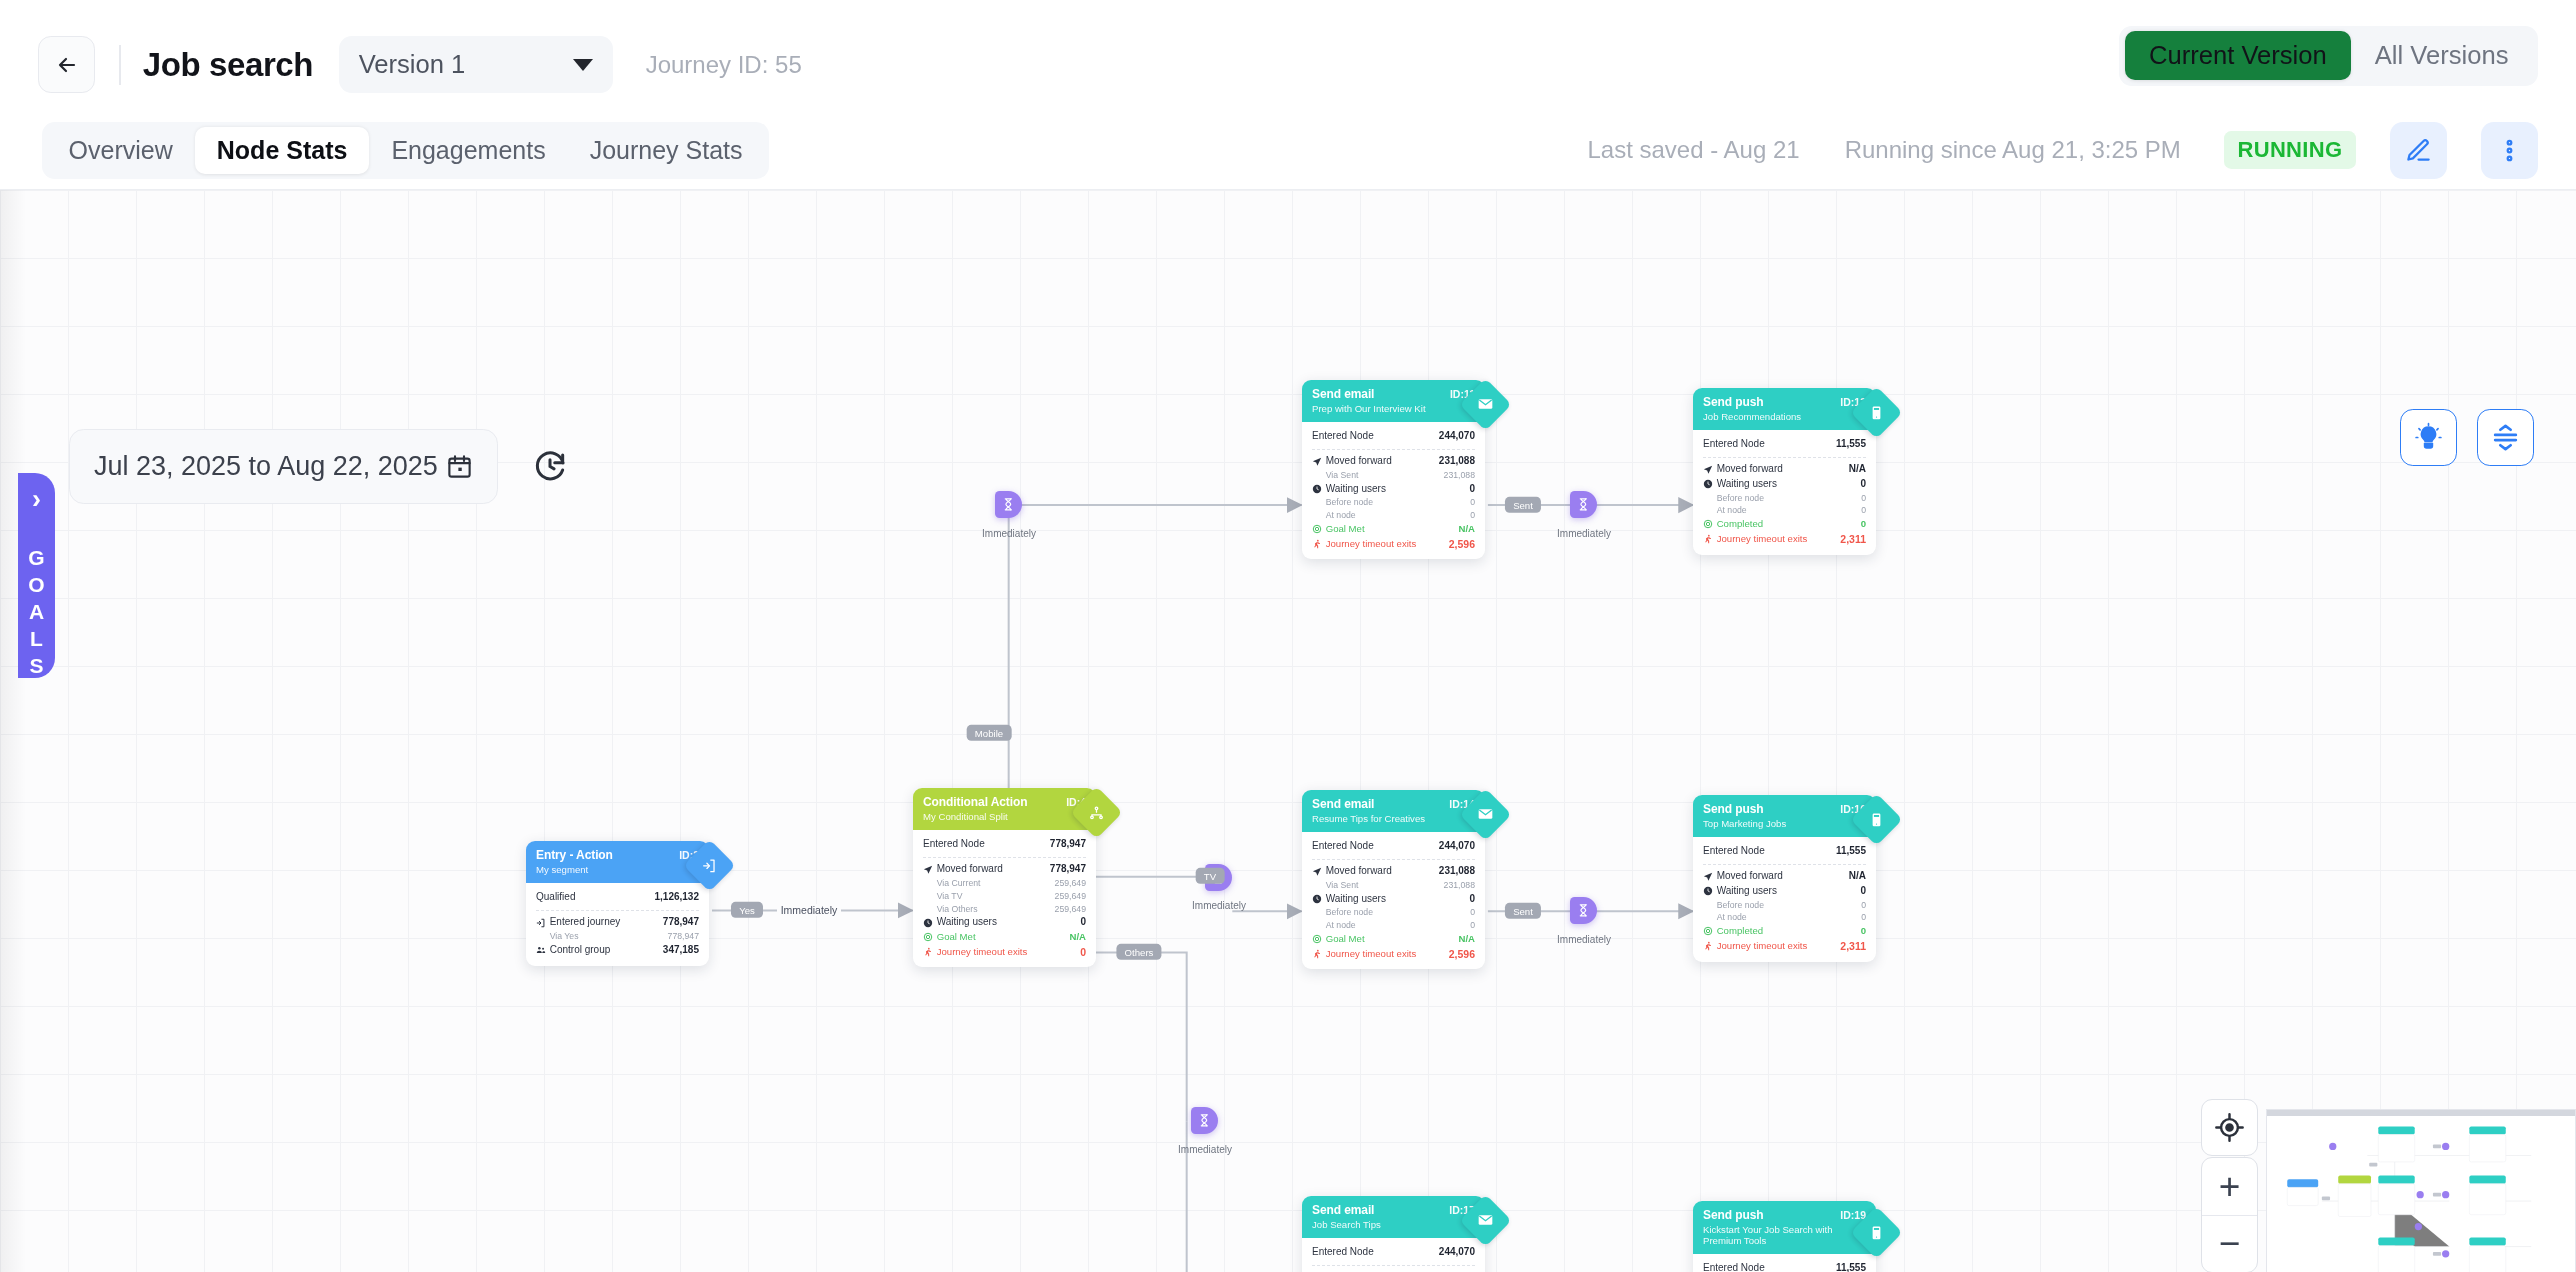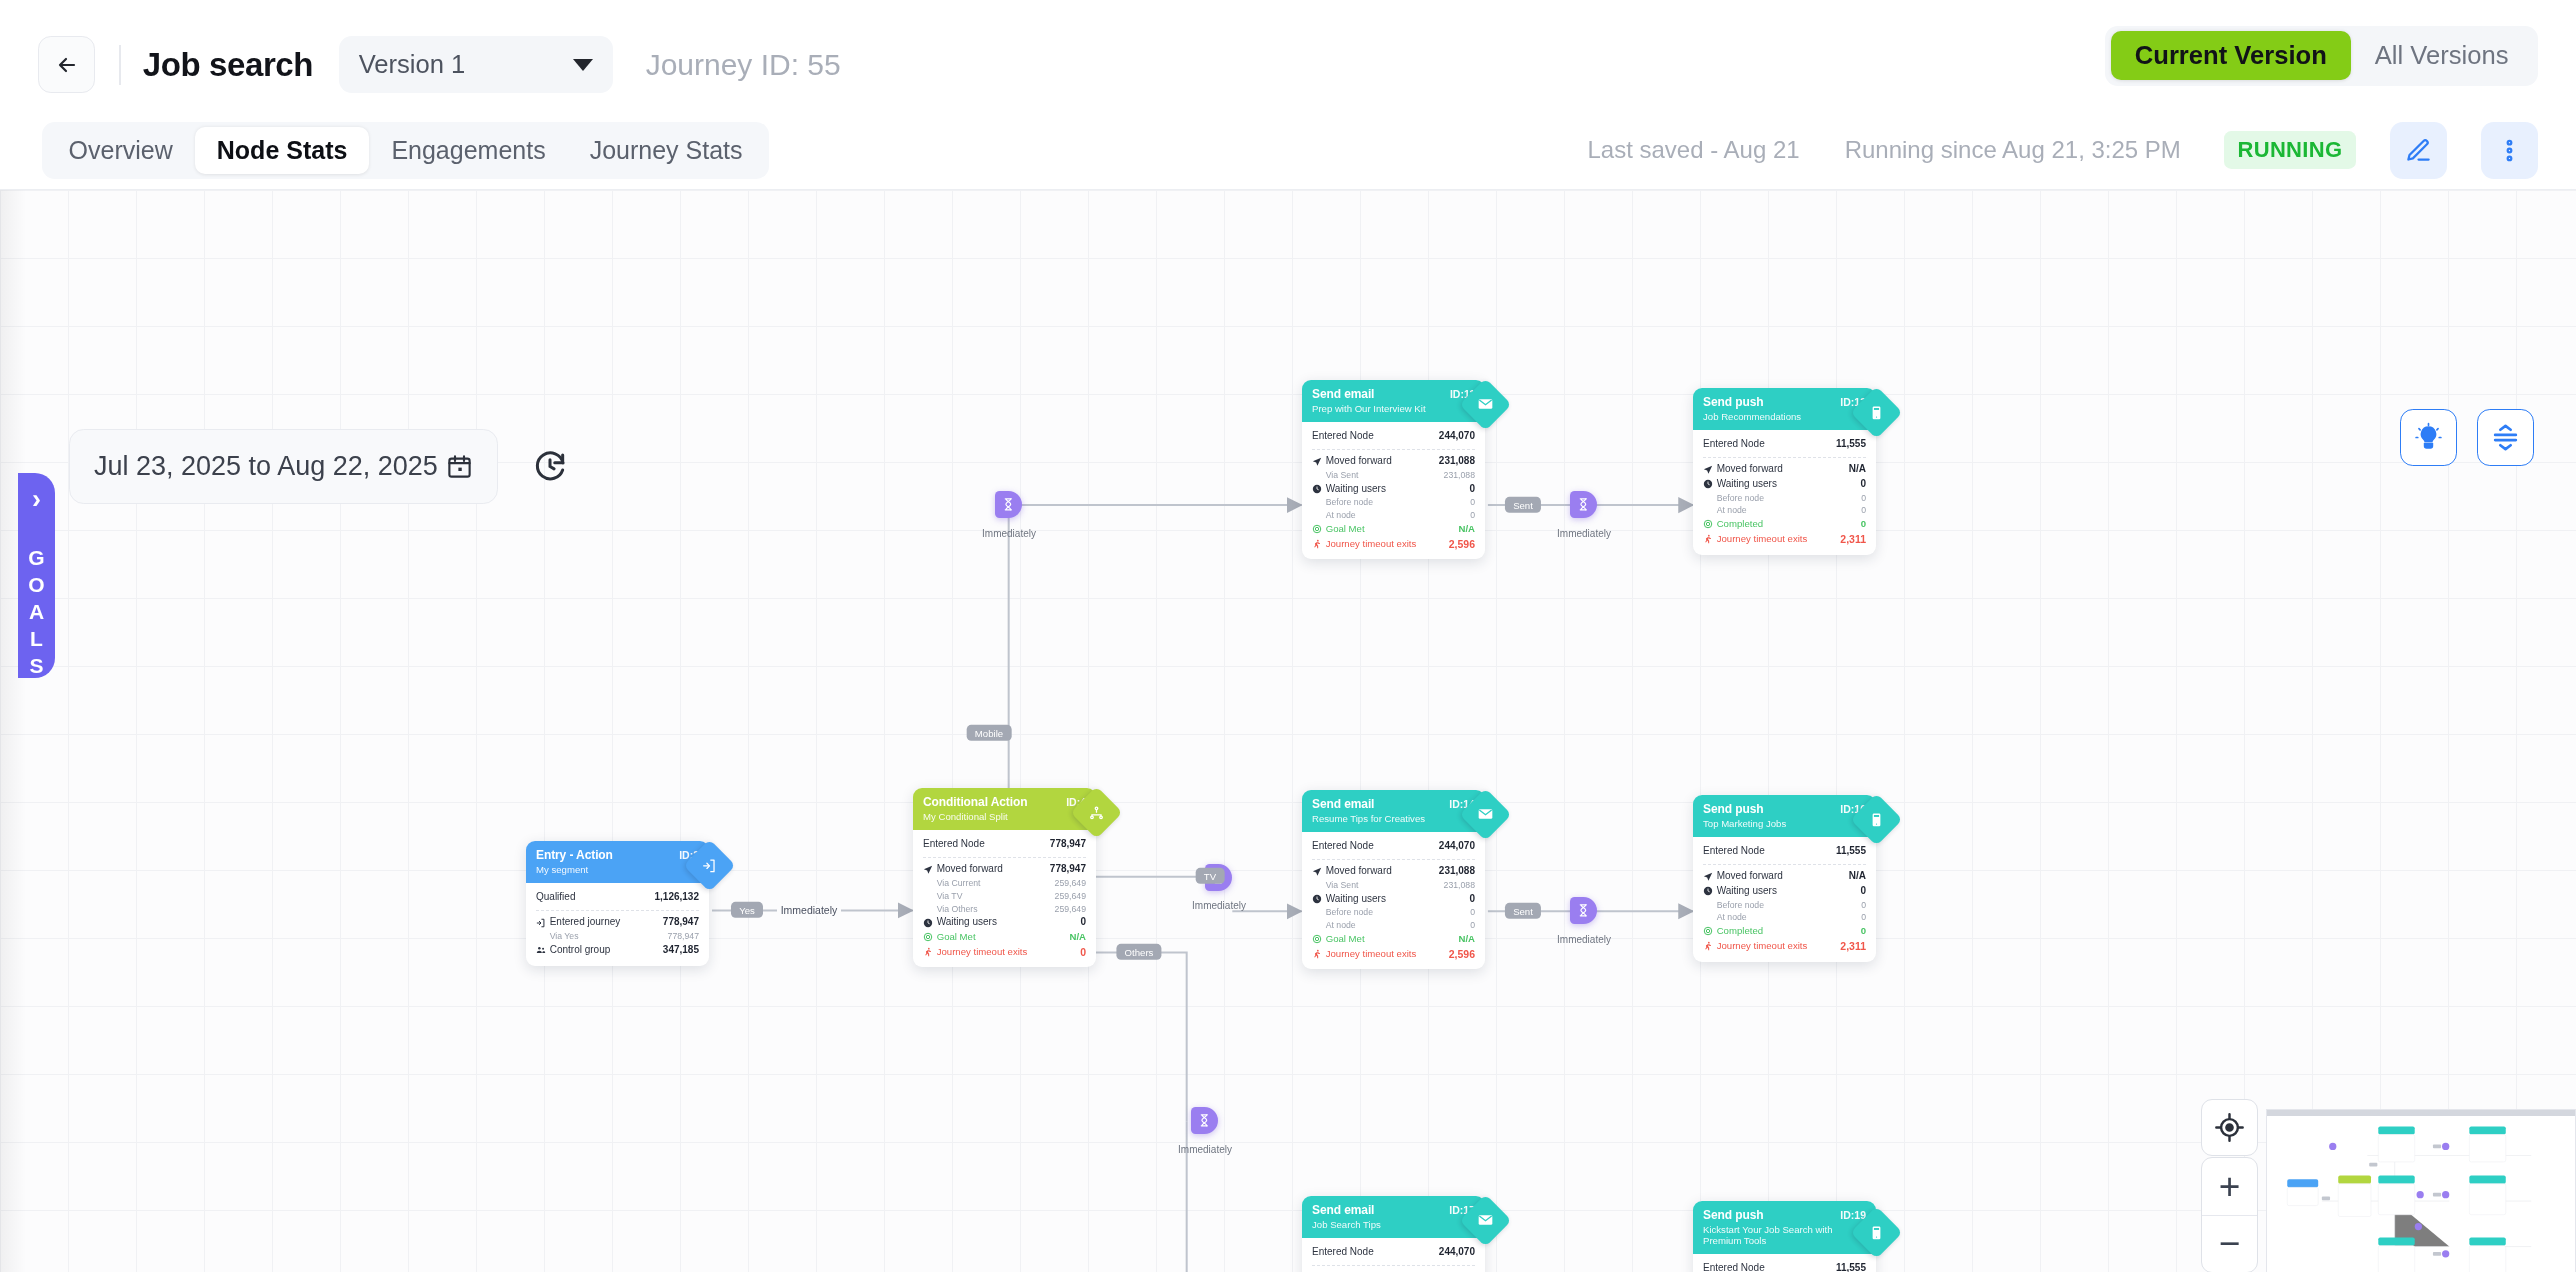--- a/index.html
+++ b/index.html
@@ -23,28 +23,28 @@
   }
   .back-btn svg { width:24px; height:24px; }
   .vdiv { width:1.8px; height:40px; background:#e7e9ee; margin:0 22px 0 24px; }
   .app-title { font-size:33px; font-weight:bold; color:#12141a; letter-spacing:-0.4px; white-space:nowrap;}
   .version-select {
     margin-left:25.6px; width:274px; height:57px; background:#f4f6f9; border-radius:12.8px;
     display:flex; align-items:center; padding:0 20px; cursor:pointer;
   }
   .version-select .vs-label { font-size:25.6px; color:#4d535f; flex:1; }
   .version-select .caret { width:0;height:0;border-left:10px solid transparent;border-right:10px solid transparent;border-top:12px solid #23262d; }
-  .journey-id { margin-left:33px; font-size:30px; color:#a9aeb8; white-space:nowrap;}
+  .journey-id { margin-left:33px; font-size:24px; color:#a9aeb8; white-space:nowrap;}
   .ver-toggle {
     position:absolute; right:38px; top:25.6px; height:60px; background:#f4f6f9;
     border-radius:12.8px; display:flex; align-items:center; padding:5.5px;
   }
   .ver-toggle .seg { height:49px; padding:0 24px; display:flex; align-items:center;
     font-size:25.6px; color:#6e7480; border-radius:10px; cursor:pointer; white-space:nowrap;}
-  .ver-toggle .seg.active { background:#84cc16; color:#111318; font-weight:bold;
+  .ver-toggle .seg.active { background:#15803d; color:#111318; font-weight:normal;
     box-shadow:0 0.9px 3.7px rgba(0,0,0,.10); }
 
   
   .tabbar {
     position:absolute; left:0; top:110px; width:2576px; height:80px;
     background:#fff; border-bottom:0.9px solid #eceef2;
   }
   .tabs { position:absolute; left:42px; top:12px; height:57px; background:#f5f7fa;
     border-radius:12.8px; display:flex; align-items:center; padding:4.6px; }
   .tab { height:47px; padding:0 22px; display:flex; align-items:center; font-size:25px;

